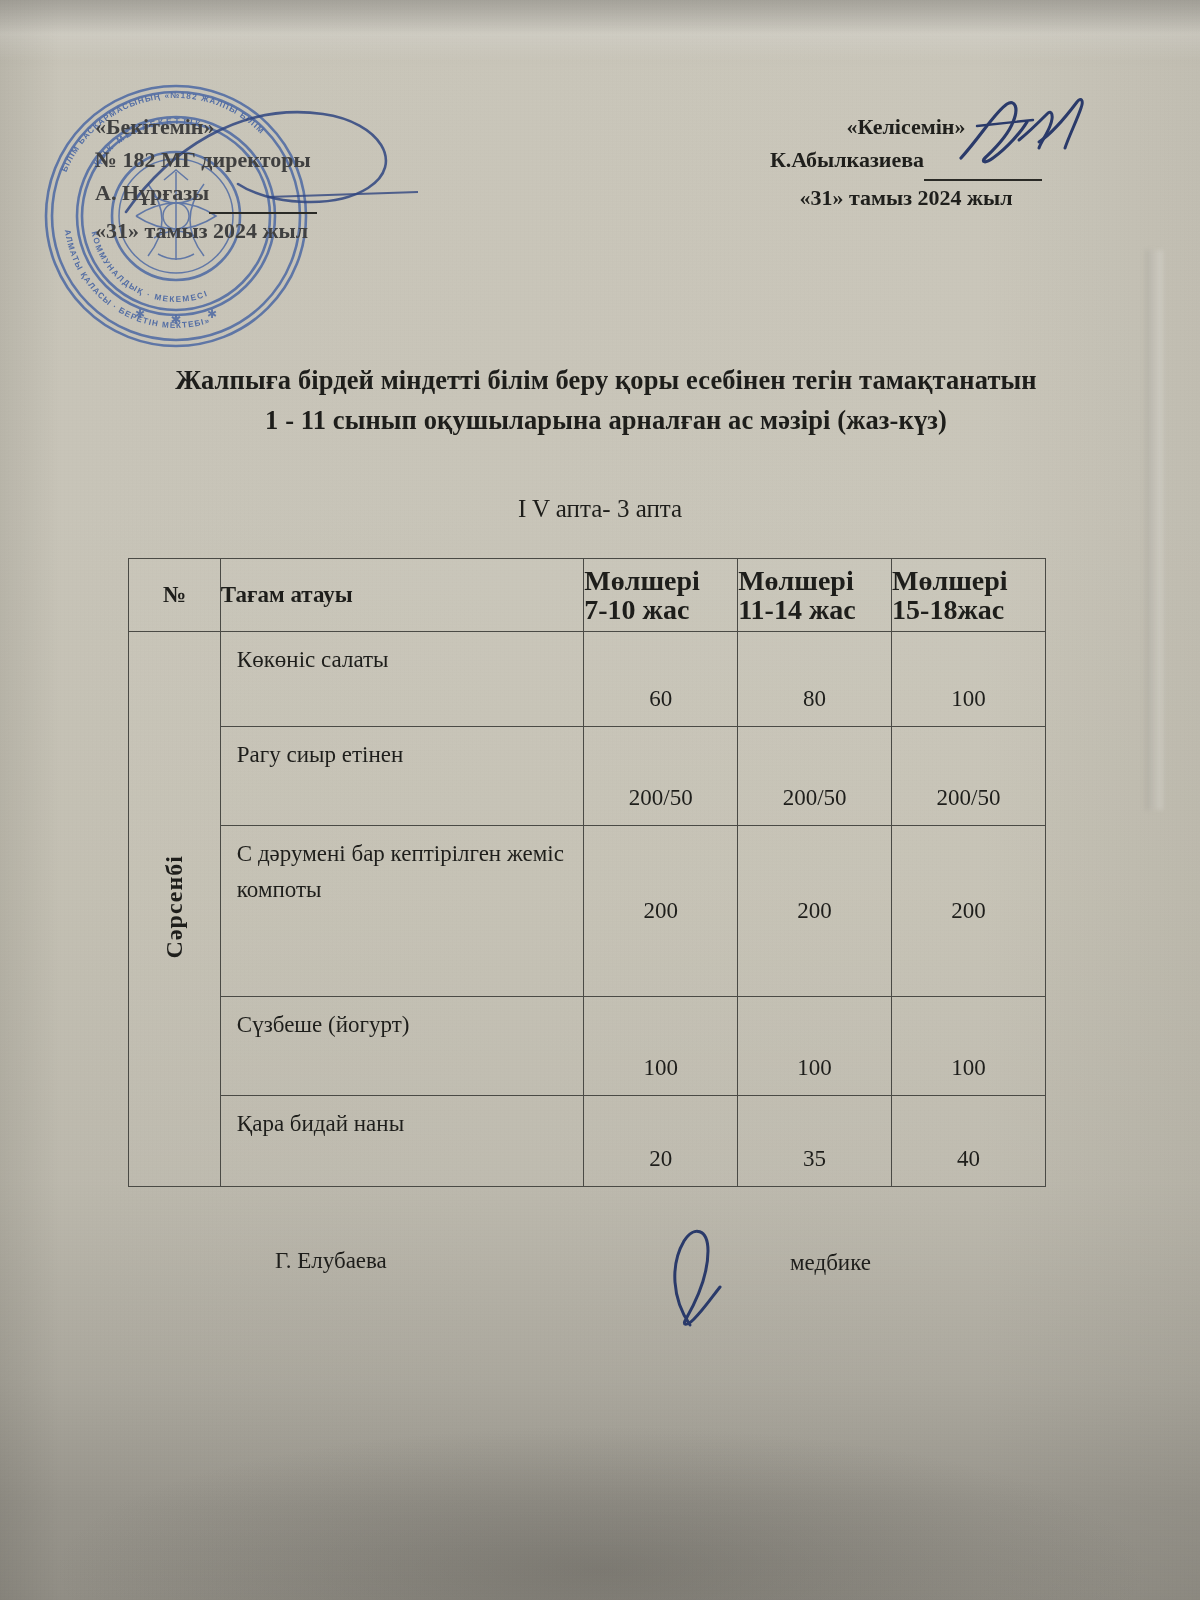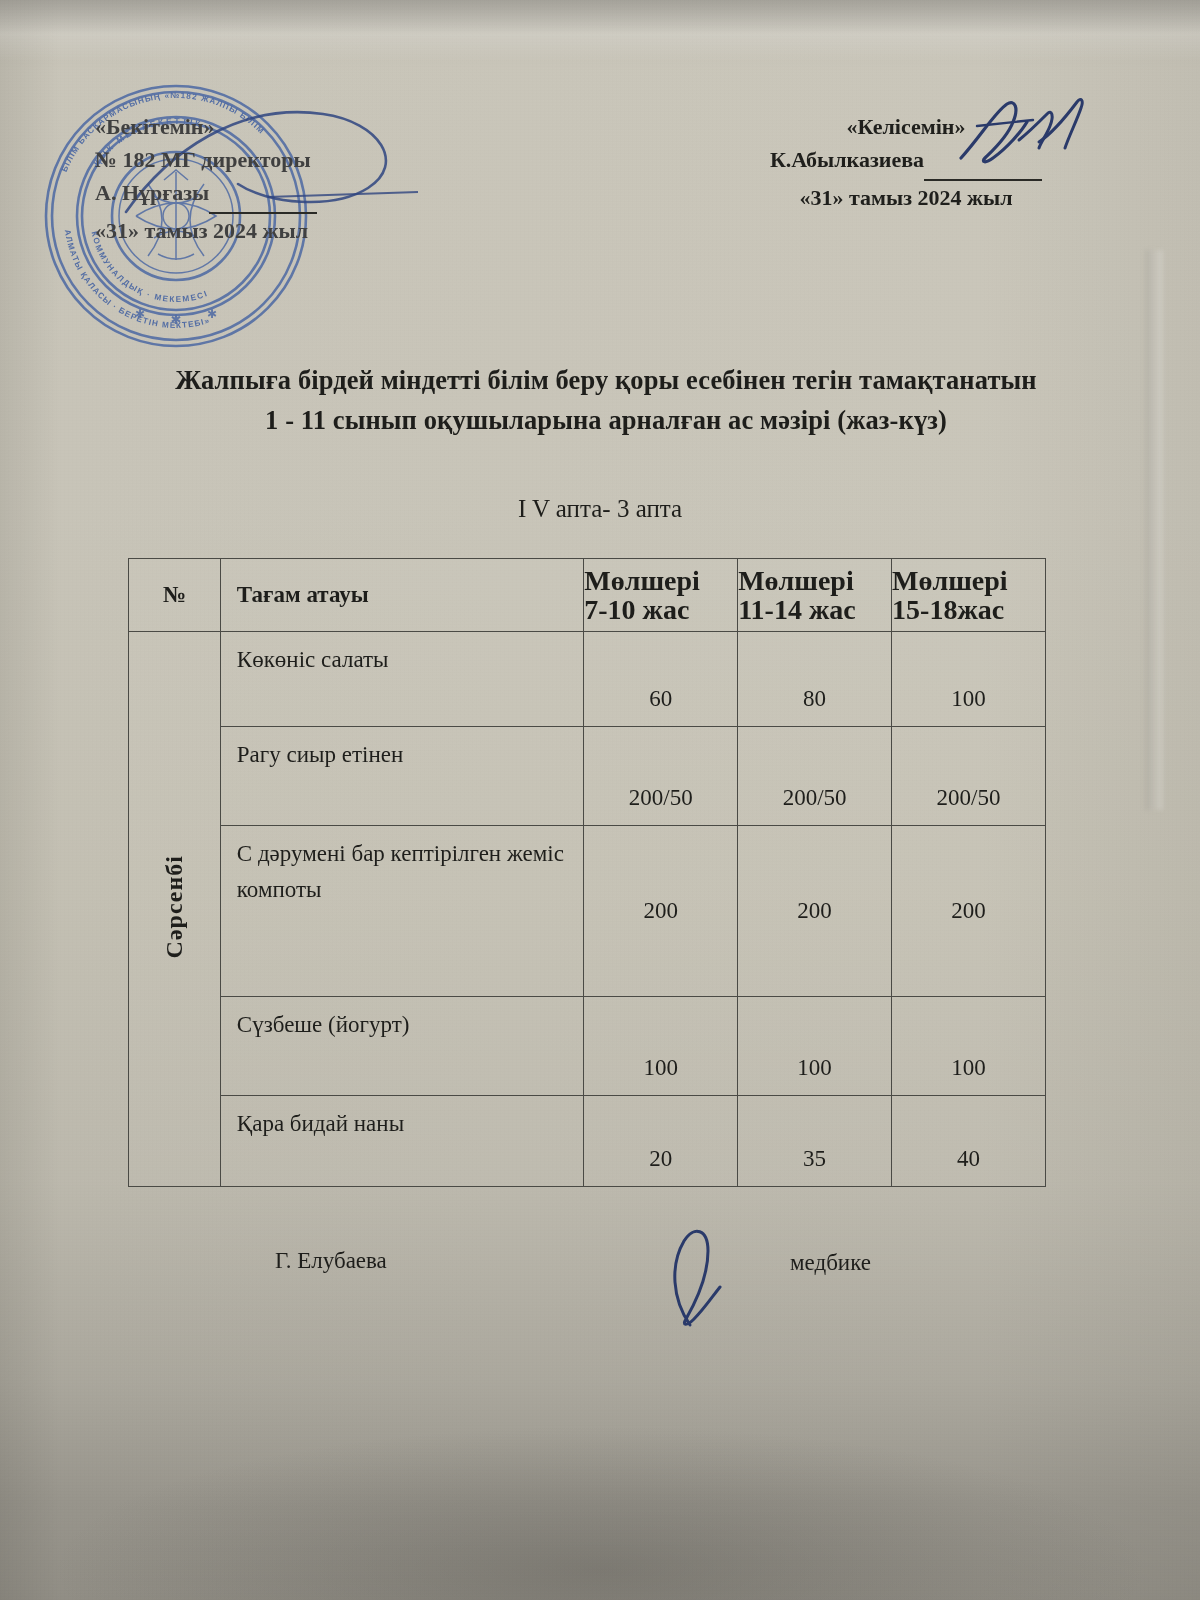--- a/index.html
+++ b/index.html
@@ -108,21 +108,21 @@
   table td,table th{
     border:1.6px solid #4a4a45;
     padding:0;
   }
   th{font-weight:bold;}
   .c-num{width:92px;}
   .c-dish{width:364px;}
   .c-amt{width:154px;}
 
   th.h-num{font-size:23px;text-align:center;height:72px;}
-  th.h-dish{font-size:23px;text-align:left;padding-left:16px;}
+  th.h-dish{font-size:23px;text-align:left;}
   th.h-amt{font-size:28px;text-align:left;line-height:29px;}
 
   td.day{
     text-align:center;vertical-align:middle;
   }
   td.day .vtext{
     writing-mode:vertical-rl;transform:rotate(180deg);
     font-size:24px;font-weight:bold;letter-spacing:1px;
     display:inline-block;
   }

